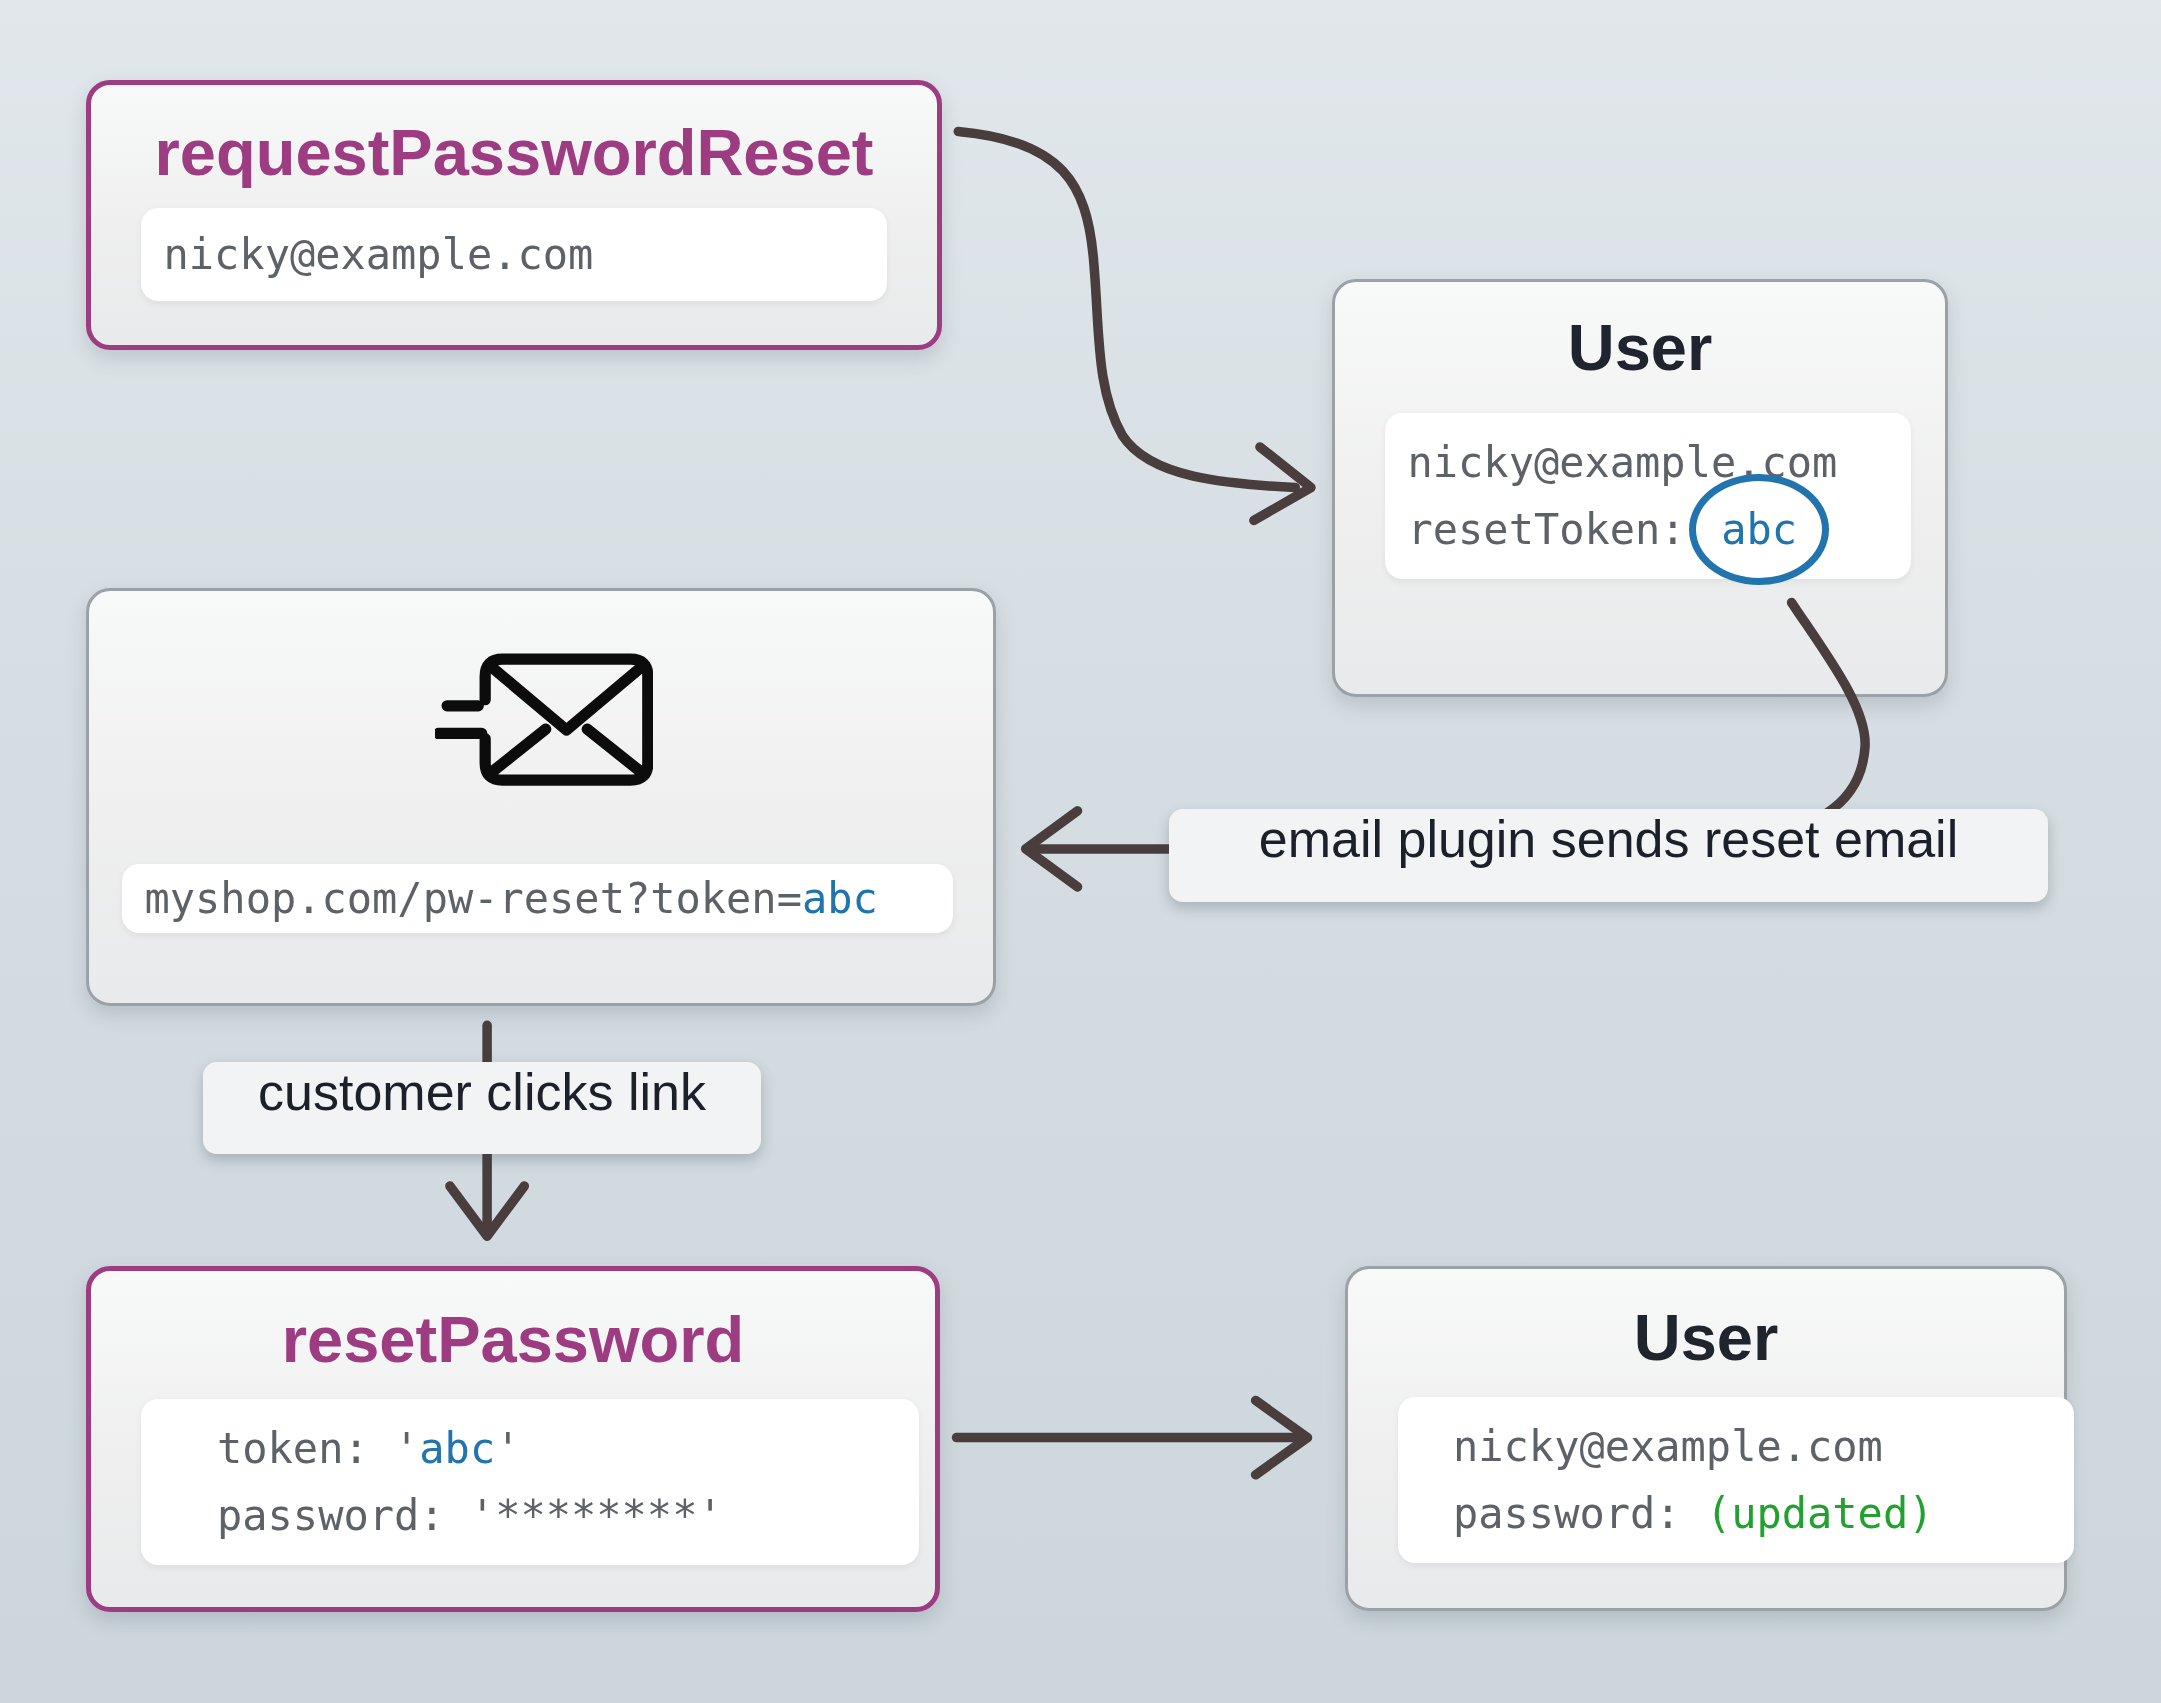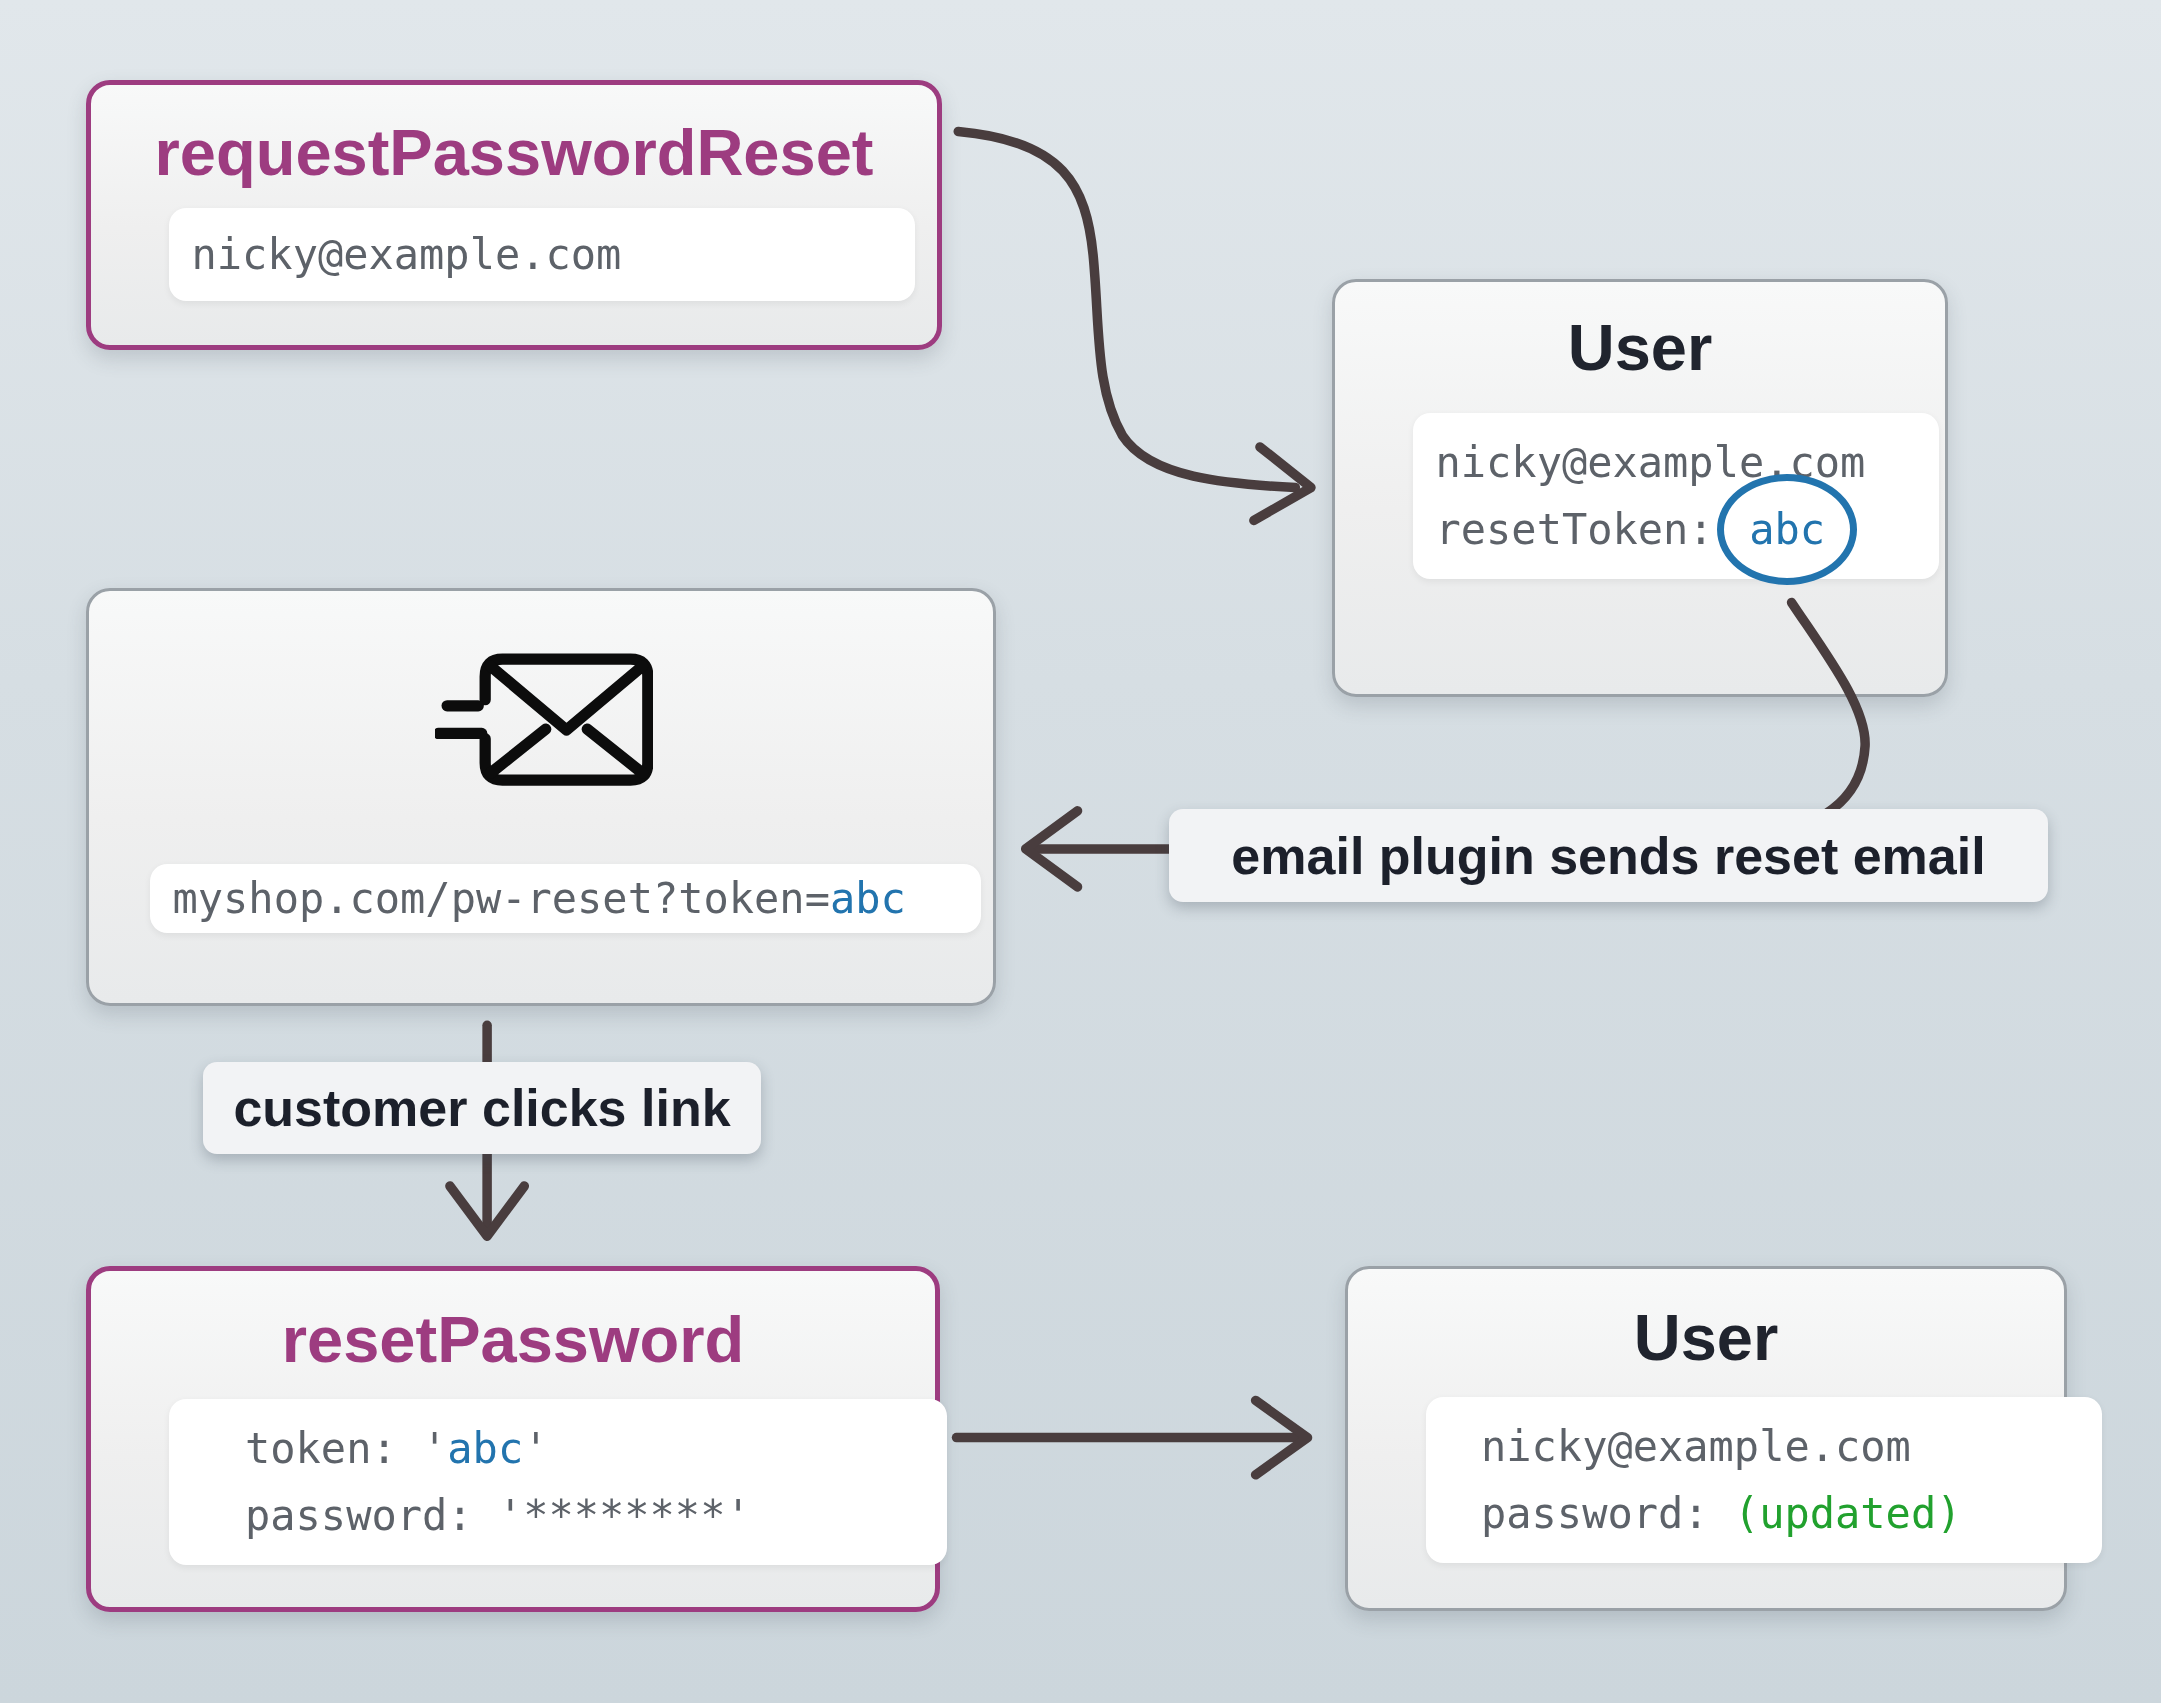--- a/index.html
+++ b/index.html
@@ -30,35 +30,34 @@
     letter-spacing:0px;
   }
   .box-title.purple-t{color:var(--purple);}
   .box-title.dark-t{color:#20242e;text-align:center;}
   .panel{
     position:absolute;background:#ffffff;border-radius:17.3px;
     box-shadow:0 2.6px 7.8px rgba(0,0,0,.06);
     font-family:"DejaVu Sans Mono",monospace;font-size:42px;color:var(--mono-gray);
     display:flex;flex-direction:column;justify-content:center;
     overflow:visible;
-    margin-left:28px;
   }
   .panel .line{display:flex;align-items:center;height:67px;white-space:pre;}
   .tok{color:var(--blue);}
   .upd{color:var(--green);}
   .token-circle{
     display:inline-flex;align-items:center;justify-content:center;
     width:126px;height:97px;border:7px solid var(--blue);border-radius:50%;
     margin:-21px 0 -21px 3.5px;flex:0 0 auto;
   }
   .flow-label{
     position:absolute;z-index:10;
     background:#f2f3f5;border-radius:14px;
-    display:flex;align-items:center;justify-content:center;
-    font-weight:bold;font-size:52px;color:var(--dark);
+    display:flex;align-items:flex-start;justify-content:center;
+    font-weight:normal;font-size:52px;color:var(--dark);
     box-shadow:0 6px 14px rgba(55,65,78,.28);
     white-space:nowrap;
   }
   #arrows{position:absolute;left:0;top:0;z-index:5;pointer-events:none;}
   #arrows path{stroke:var(--arrow);stroke-width:11;fill:none;stroke-linecap:round;stroke-linejoin:round;}
   .mail-icon{position:absolute;}
   .mail-icon path{stroke:#0c0c0c;stroke-width:13;fill:none;stroke-linecap:round;stroke-linejoin:round;}
 </style>
 </head>
 <body>

